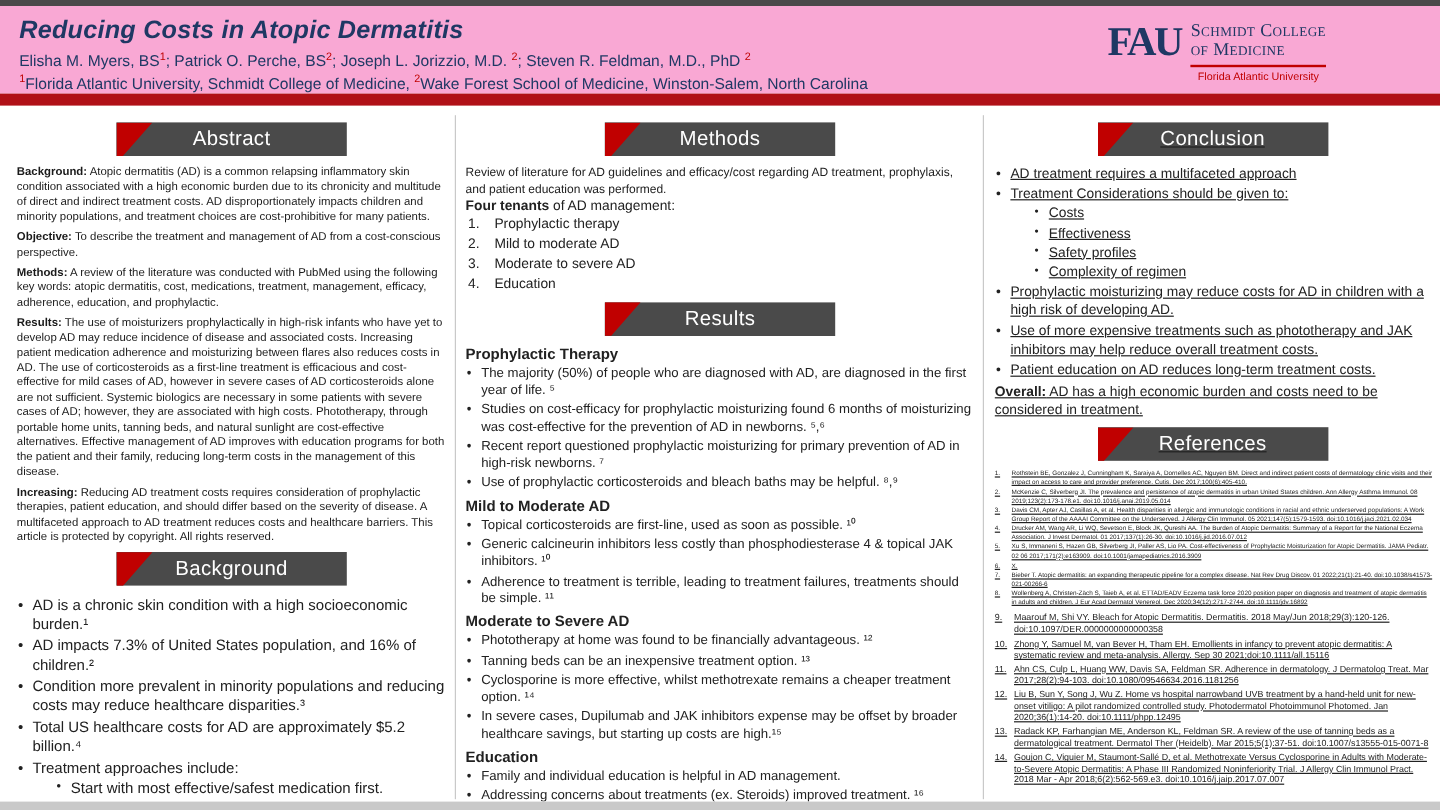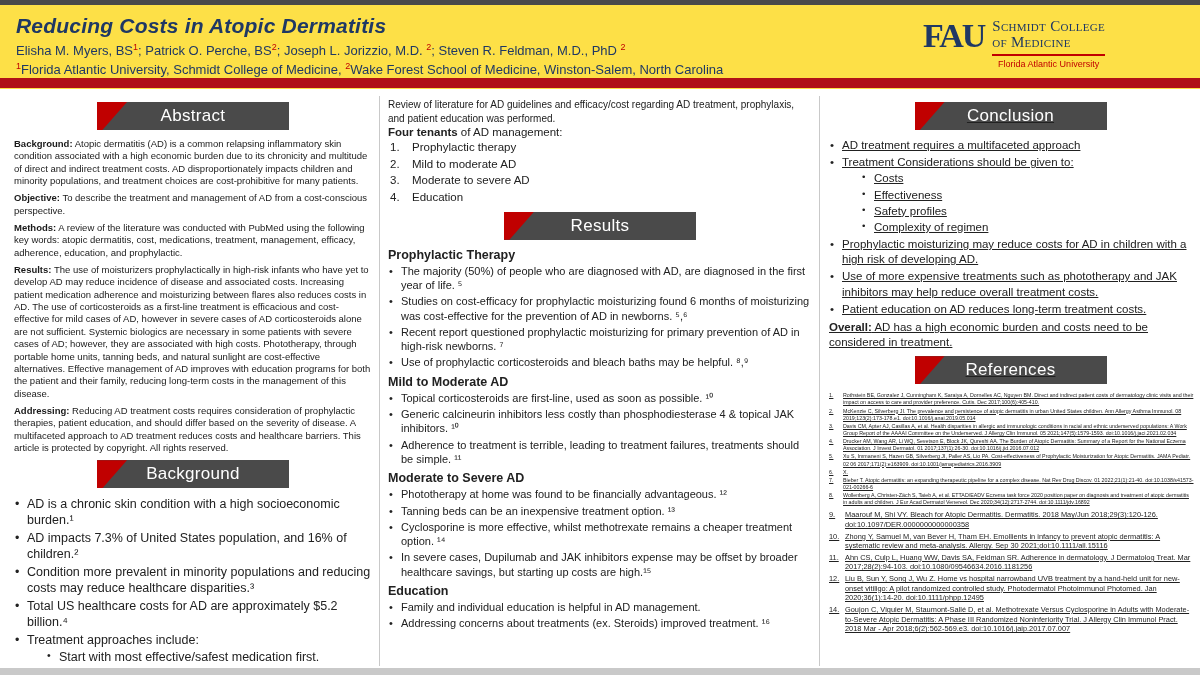--- a/index.html
+++ b/index.html
@@ -2,21 +2,21 @@
 <html><head>
 <meta charset="utf-8">
 <style>
   * { margin:0; padding:0; box-sizing:border-box; }
   html,body { width:1200px; height:675px; }
   body { font-family:"Liberation Sans", sans-serif; background:#c9c9c9; }
   .poster { position:relative; width:1200px; height:675px; background:#ffffff; overflow:hidden; }
 
   
   .top-edge { position:absolute; top:0; left:0; width:100%; height:5px; background:#4a4a4a; }
-  .banner { position:absolute; top:5px; left:0; width:100%; height:84px; background:#fde047;padding-left:41px; }
+  .banner { position:absolute; top:5px; left:0; width:100%; height:73px; background:#f9a8d4;padding-left:41px; }
   .red-bar { position:absolute; top:78px; left:0; width:100%; height:10px; background:#b01117; }
   .bottom-edge { position:absolute; bottom:0; left:0; width:100%; height:7px; background:#c9c9c9; }
 
   .title-block { position:absolute; left:16px; top:9px; color:#1f3864; }
   .poster-title { font-size:21px; font-weight:bold; font-style:italic; letter-spacing:.2px; }
   .authors { font-size:13px; margin-top:4px; }
   .affil { font-size:13px; margin-top:2px; }
   sup.red { color:#c00000; font-size:9px; }
 
   .logo { position:absolute; right:95px; top:14px; display:flex; align-items:flex-start; }
@@ -114,21 +114,21 @@
     <div class="sec-head">
       <div class="tri"></div>
       <span class="ht">Abstract</span>
     </div>
     <div class="abs">
 
     <p><b>Background:</b> <span>Atopic dermatitis (AD) is a common relapsing inflammatory skin condition associated with a high economic burden due to its chronicity and multitude of direct and indirect treatment costs. AD disproportionately impacts children and minority populations, and treatment choices are cost-prohibitive for many patients.</span></p>
         <p><b>Objective:</b> <span>To describe the treatment and management of AD from a cost-conscious perspective.</span></p>
         <p><b>Methods:</b> <span>A review of the literature was conducted with PubMed using the following key words: atopic dermatitis, cost, medications, treatment, management, efficacy, adherence, education, and prophylactic.</span></p>
         <p><b>Results:</b> <span>The use of moisturizers prophylactically in high-risk infants who have yet to develop AD may reduce incidence of disease and associated costs. Increasing patient medication adherence and moisturizing between flares also reduces costs in AD. The use of corticosteroids as a first-line treatment is efficacious and cost-effective for mild cases of AD, however in severe cases of AD corticosteroids alone are not sufficient. Systemic biologics are necessary in some patients with severe cases of AD; however, they are associated with high costs. Phototherapy, through portable home units, tanning beds, and natural sunlight are cost-effective alternatives. Effective management of AD improves with education programs for both the patient and their family, reducing long-term costs in the management of this disease.</span></p>
-        <p><b>Addressing:</b> <span>Reducing AD treatment costs requires consideration of prophylactic therapies, patient education, and should differ based on the severity of disease. A multifaceted approach to AD treatment reduces costs and healthcare barriers. This article is protected by copyright. All rights reserved.</span></p>
+        <p><b>Increasing:</b> <span>Reducing AD treatment costs requires consideration of prophylactic therapies, patient education, and should differ based on the severity of disease. A multifaceted approach to AD treatment reduces costs and healthcare barriers. This article is protected by copyright. All rights reserved.</span></p>
       </div>
 
     <div class="sec-head">
       <div class="tri"></div>
       <span class="ht">Background</span>
     </div>
     <ul class="bul bg-list">
 
         <li>
           <span>AD is a chronic skin condition with a high socioeconomic burden.¹</span>
@@ -157,20 +157,24 @@
           <li><span>Start with most effective/safest medication first.</span></li>
             <li><span>Start with least expensive medication first.</span></li>
           </ul>
         </li>
 
       </ul>
 
   </div>
 
   <div class="col col2">
+    <div class="sec-head">
+      <div class="tri"></div>
+      <span class="ht">Methods</span>
+    </div>
     <p class="m-intro">Review of literature for AD guidelines and efficacy/cost regarding AD treatment, prophylaxis, and patient education was performed.</p>
     <p class="m-four"><b>Four tenants</b><span> of AD management:</span></p>
     <ol class="tenants">
 
     <li>
           <span class="n">1.</span>
           <span>Prophylactic therapy</span>
         </li>
         <li>
           <span class="n">2.</span>
@@ -327,20 +331,24 @@
         </div>
         <div class="ref-li">
           <span class="rn">11.</span>
           <span>Ahn CS, Culp L, Huang WW, Davis SA, Feldman SR. Adherence in dermatology. J Dermatolog Treat. Mar 2017;28(2):94-103. doi:10.1080/09546634.2016.1181256</span>
         </div>
         <div class="ref-li">
           <span class="rn">12.</span>
           <span>Liu B, Sun Y, Song J, Wu Z. Home vs hospital narrowband UVB treatment by a hand-held unit for new-onset vitiligo: A pilot randomized controlled study. Photodermatol Photoimmunol Photomed. Jan 2020;36(1):14-20. doi:10.1111/phpp.12495</span>
         </div>
         <div class="ref-li">
+          <span class="rn">13.</span>
+          <span>Radack KP, Farhangian ME, Anderson KL, Feldman SR. A review of the use of tanning beds as a dermatological treatment. Dermatol Ther (Heidelb). Mar 2015;5(1):37-51. doi:10.1007/s13555-015-0071-8</span>
+        </div>
+        <div class="ref-li">
           <span class="rn">14.</span>
           <span>Goujon C, Viguier M, Staumont-Sallé D, et al. Methotrexate Versus Cyclosporine in Adults with Moderate-to-Severe Atopic Dermatitis: A Phase III Randomized Noninferiority Trial. J Allergy Clin Immunol Pract. 2018 Mar - Apr 2018;6(2):562-569.e3. doi:10.1016/j.jaip.2017.07.007</span>
         </div>
       </div>
   </div>
 
   <div class="bottom-edge"></div>
 </div>
 
 </body></html>

